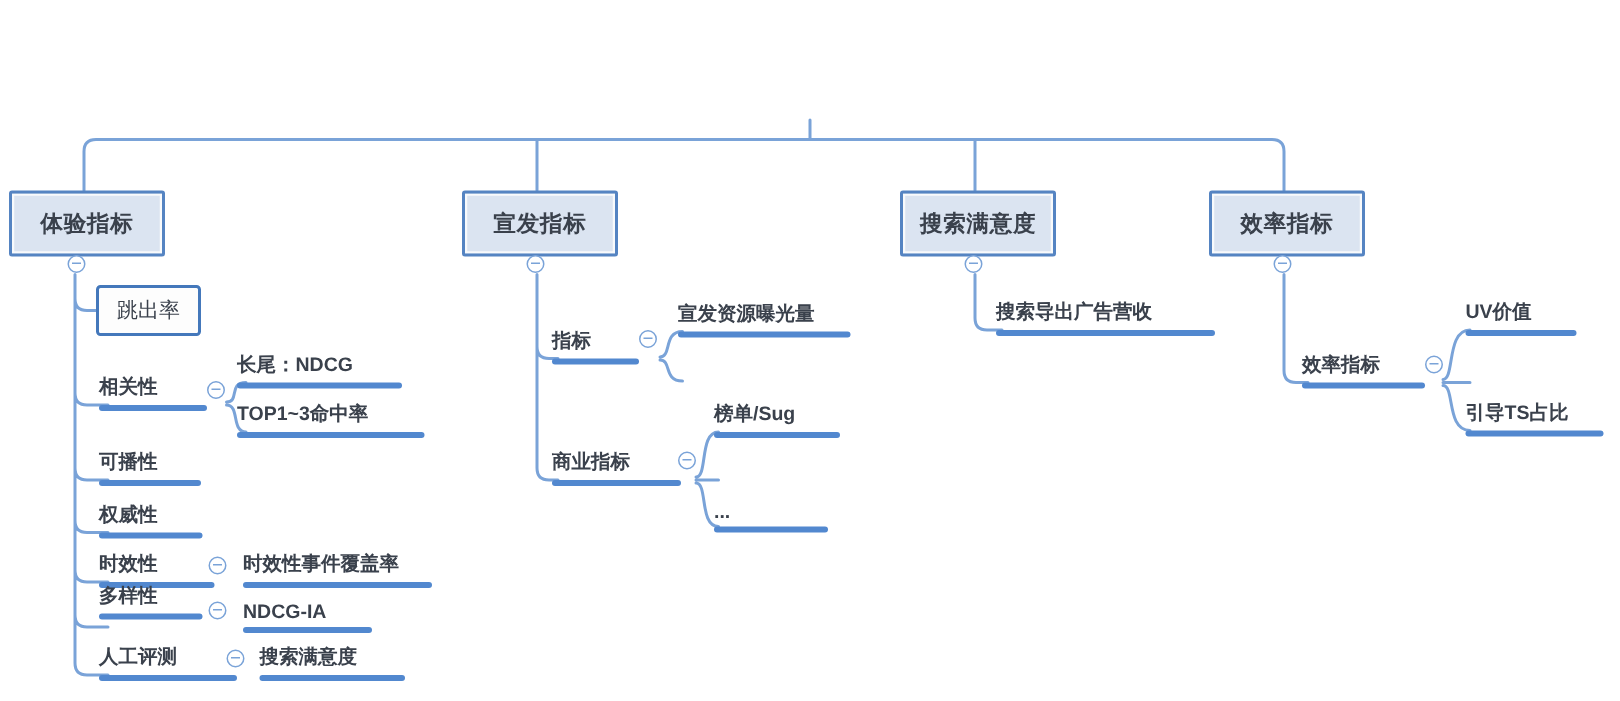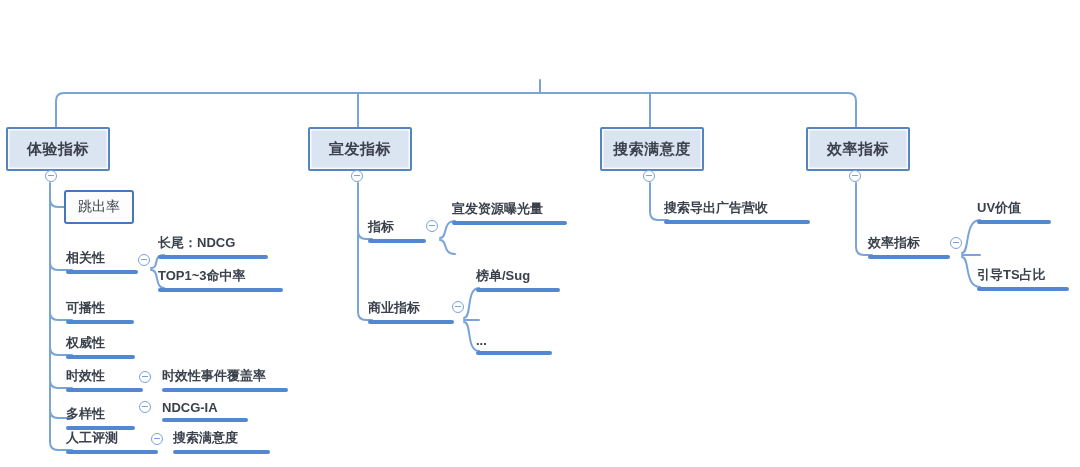--- a/index.html
+++ b/index.html
@@ -131,21 +131,21 @@
     <span class="bar"></span>
   </div>
   <div class="lnode" style="left:66px;top:368px;width:77px">
     <span class="txt">时效性</span>
     <span class="bar"></span>
   </div>
   <div class="lnode" style="left:162px;top:368px;width:126px">
     <span class="txt">时效性事件覆盖率</span>
     <span class="bar"></span>
   </div>
-  <div class="lnode" style="left:66px;top:406px;width:69px">
+  <div class="lnode" style="left:66px;top:389px;width:69px">
     <span class="txt">多样性</span>
     <span class="bar"></span>
   </div>
   <div class="lnode" style="left:162px;top:398px;width:86px">
     <span class="txt">NDCG-IA</span>
     <span class="bar"></span>
   </div>
   <div class="lnode" style="left:66px;top:430px;width:92px">
     <span class="txt">人工评测</span>
     <span class="bar"></span>

